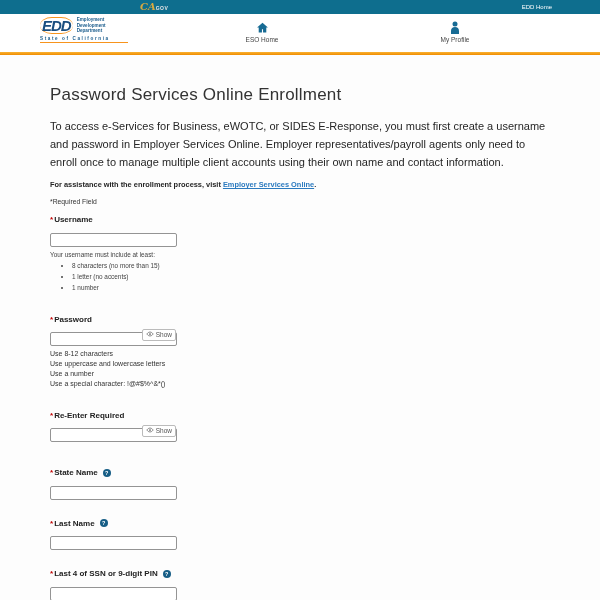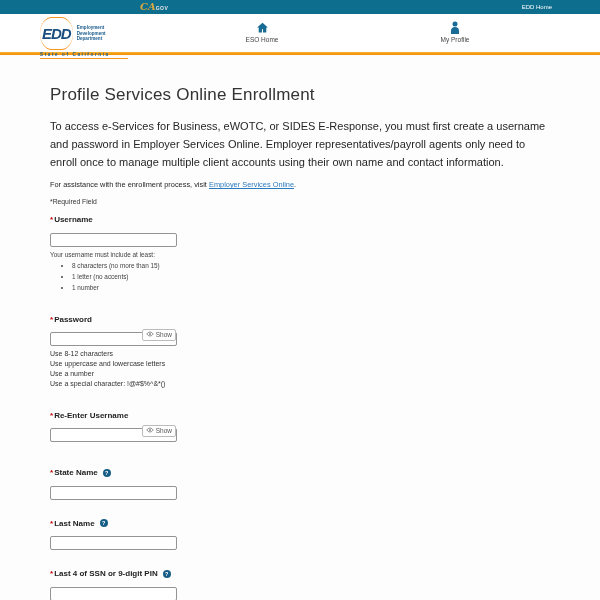--- a/index.html
+++ b/index.html
@@ -16,41 +16,41 @@
   .topbar-link { position:absolute; right:48px; top:0; color:#ffffff; font-size:6px;
                  line-height:14px; text-decoration:none; }
 
   
   .header { position:relative; height:38px; background:#ffffff; }
   .edd-logo { position:absolute; left:40px; top:3px; width:95px; }
   .edd-top { display:flex; align-items:center; }
   .edd-acronym { font-size:15px; font-weight:bold; font-style:italic;
                  color:#1a4e7f; letter-spacing:-1px; line-height:15px;
                  border-bottom:1.5px solid #f7941d; border-top:1.5px solid #f7941d;
-                 border-radius:40%/55%; padding:8px 2px; }
+                 border-radius:40%/55%; padding:0 2px; }
   .edd-lines { margin-left:4px; font-size:4.6px; font-weight:bold; color:#1a5c8c;
                line-height:1.25; }
   .edd-tagline { margin-top:2px; font-size:4.6px; font-weight:bold; color:#1a5c8c;
                  letter-spacing:1.6px; border-bottom:1px solid #f7941d;
                  padding-bottom:1px; width:88px; }
 
   .nav-item { position:absolute; top:6px; width:70px; text-align:center;
               text-decoration:none; cursor:pointer; }
   .nav-item .icon { display:block; height:13px; }
   .nav-item .nav-label { display:block; margin-top:3px; font-size:6.5px; color:#444; }
   .nav-eso { left:227px; }
   .nav-profile { left:420px; }
 
   .gold-rule { height:3px; background:linear-gradient(#f9b233,#f08c00); }
 
   
   .main { padding:30px 50px 0 50px; background:#fdfdfd; }
   h1 { font-size:17px; font-weight:500; color:#333; letter-spacing:.2px; }
   .intro { margin-top:12px; font-size:11px; line-height:1.65; color:#262626; width:500px; }
-  .assist { margin-top:9px; font-size:7.4px; color:#262626; }
+  .assist { margin-top:9px; font-size:7.4px; color:#262626;font-weight:bold; }
   .assist a { color:#2b7abf; text-decoration:underline; cursor:pointer; }
   .required-note { margin-top:9px; font-size:6.8px; color:#333; }
 
   
   .form { margin-top:10px; }
   .group { margin-bottom:17px; }
   .field-label { display:flex; align-items:center; font-size:8px; font-weight:bold;
                  color:#222; margin-bottom:4px; }
   .req { color:#c00000; margin-right:1px; }
   .help { display:inline-flex; align-items:center; justify-content:center;
@@ -116,21 +116,21 @@
           <path fill="#176b94" d="M12 12c-5 0-8 3-8 8v6h16v-6c0-5-3-8-8-8z"></path>
         </svg>
     </span>
     <span class="nav-label">My Profile</span>
   </a>
 </div>
 
 <div class="gold-rule"></div>
 
 <div class="main">
-  <h1>Profile Services Online Enrollment</h1>
+  <h1>Password Services Online Enrollment</h1>
 
   <p class="intro">To access e-Services for Business, eWOTC, or SIDES E-Response, you must first create a username and password in Employer Services Online. Employer representatives/payroll agents only need to enroll once to manage multiple client accounts using their own name and contact information.</p>
 
   <p class="assist"><span>For assistance with the enrollment process, visit </span><a>Employer Services Online</a><span>.</span></p>
 
   <p class="required-note">*Required Field</p>
 
   <div class="form">
 
     <div class="group g-username">
@@ -166,21 +166,21 @@
         <div>Use 8-12 characters</div>
         <div>Use uppercase and lowercase letters</div>
         <div>Use a number</div>
         <div>Use a special character: !@#$%^&amp;*()</div>
       </div>
     </div>
 
     <div class="group g-repassword">
       <div class="field-label">
           <span class="req">*</span>
-          <span>Re-Enter Username</span>
+          <span>Re-Enter Required</span>
         </div>
       <div class="pw-wrap">
         <input class="text-input" type="password" value="" style="">
         <button class="show-btn">
           <span><svg width="8" height="6" viewBox="0 0 24 16">
                 <path d="M12 2C6.5 2 2.5 8 2.5 8s4 6 9.5 6 9.5-6 9.5-6-4-6-9.5-6z" fill="none" stroke="#555" stroke-width="2"></path>
                 <circle cx="12" cy="8" r="2.6" fill="#555"></circle>
               </svg></span>
           <span>Show</span>
         </button>

